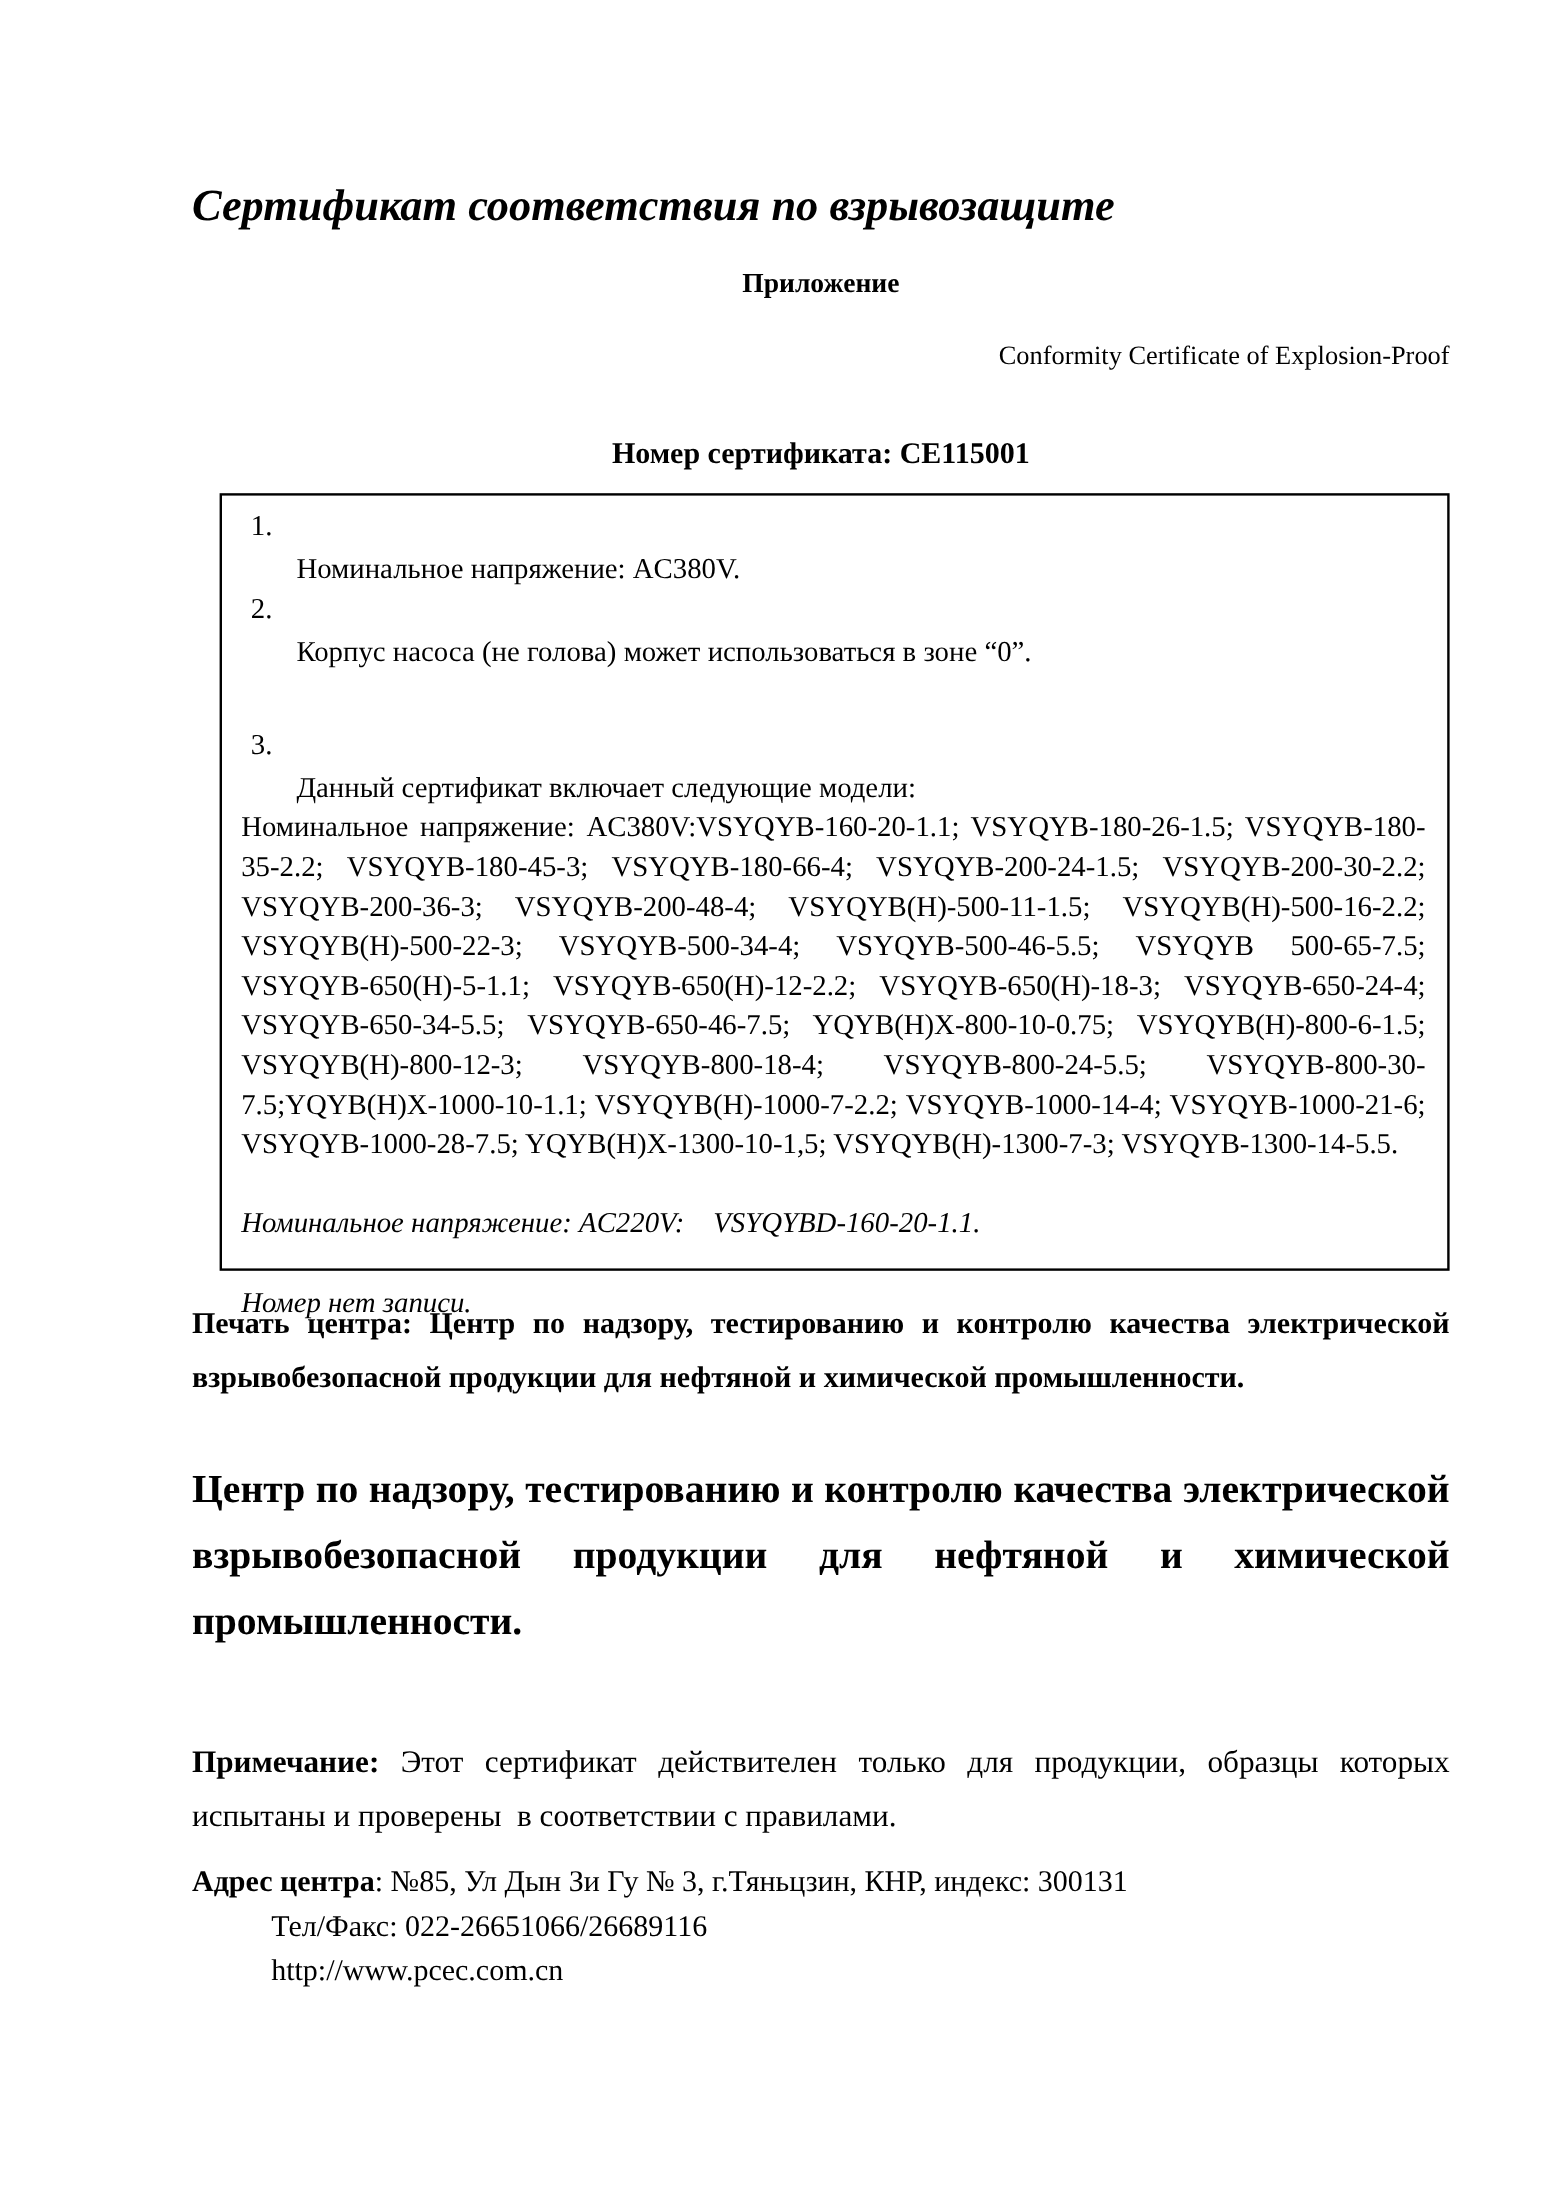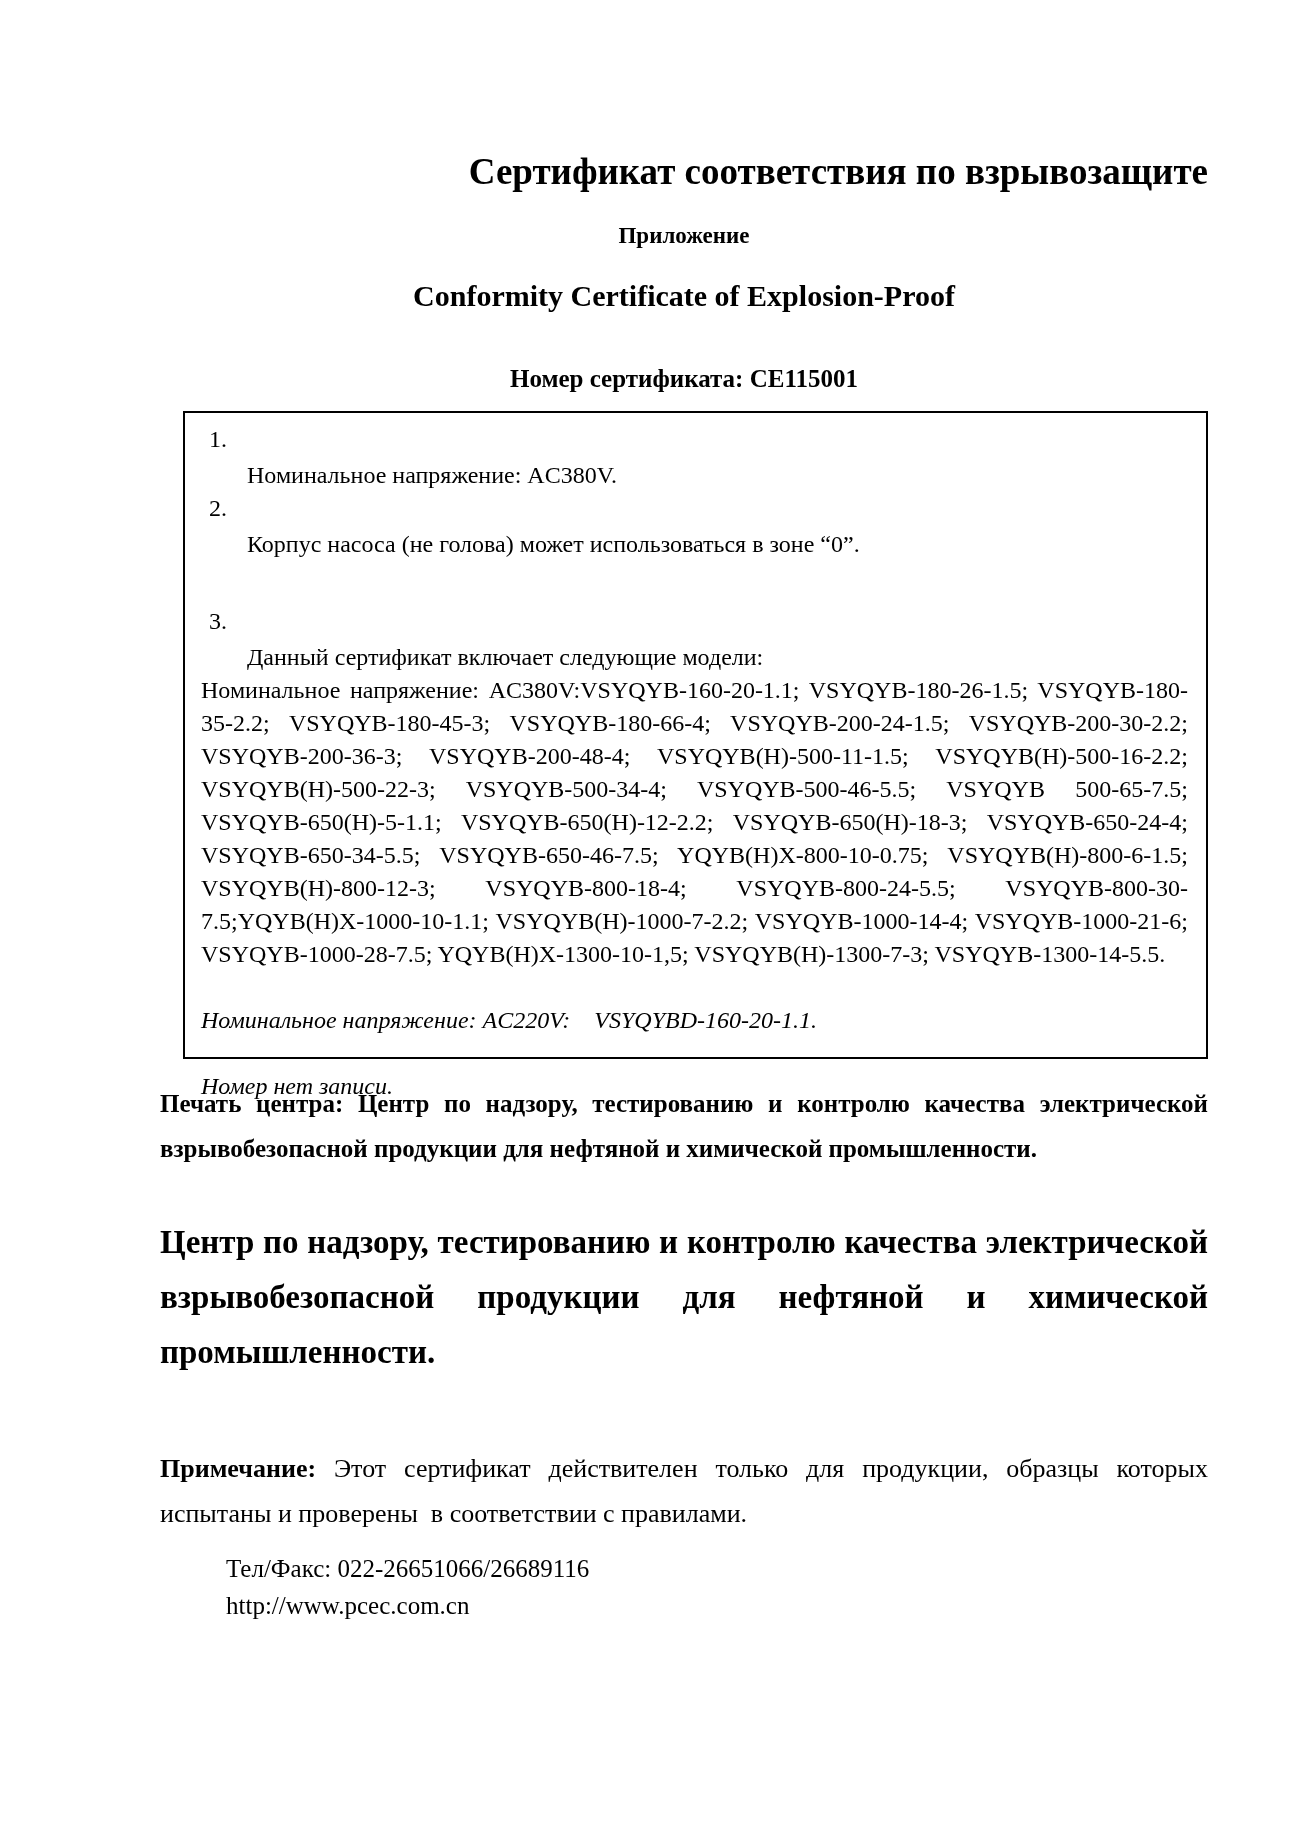--- a/index.html
+++ b/index.html
@@ -14,35 +14,36 @@
     background: #ffffff;
     color: #000000;
     font-family: "Liberation Serif", serif;
     box-sizing: border-box;
     padding: 148px 82px 0 160px;
     overflow: hidden;
   }
   .title-ru {
     font-size: 37px;
     font-weight: bold;
-    text-align: right;
+    text-align: left;
     margin: 0;
     line-height: 48px;
+    font-style: italic;
   }
   .subtitle-ru {
     font-size: 23px;
     font-weight: bold;
     text-align: center;
     margin: 16px 0 0 0;
     line-height: 48px;
   }
   .title-en {
-    font-size: 30px;
-    font-weight: bold;
-    text-align: center;
+    font-size: 22px;
+    font-weight: normal;
+    text-align: right;
     margin: 16px 0 0 0;
     line-height: 40px;
   }
   .cert-number {
     font-size: 25px;
     font-weight: bold;
     text-align: center;
     margin: 46px 0 16px 0;
     line-height: 33px;
   }
@@ -162,17 +163,18 @@
 
   </div>
 
   <p class="seal-paragraph"><span>Печать центра:</span><span> Центр по надзору, тестированию и контролю качества электрической взрывобезопасной продукции для нефтяной и химической промышленности.</span></p>
 
   <p class="center-name-ru">Центр по надзору, тестированию и контролю качества электрической взрывобезопасной продукции для нефтяной и химической промышленности.</p>
 
   <p class="note-paragraph"><span class="label">Примечание:</span><span> Этот сертификат действителен только для продукции, образцы которых испытаны и проверены  в соответствии с правилами.</span></p>
 
   <div class="address-block">
+    <p class="address-line"><span class="label">Адрес центра</span><span>: №85, Ул Дын Зи Гу № 3, г.Тяньцзин, КНР, индекс: 300131</span></p>
     <p class="address-line indented">Тел/Факс: 022-26651066/26689116</p>
     <p class="address-line indented">http://www.pcec.com.cn</p>
   </div>
 
 </div>
 
 </body></html>

